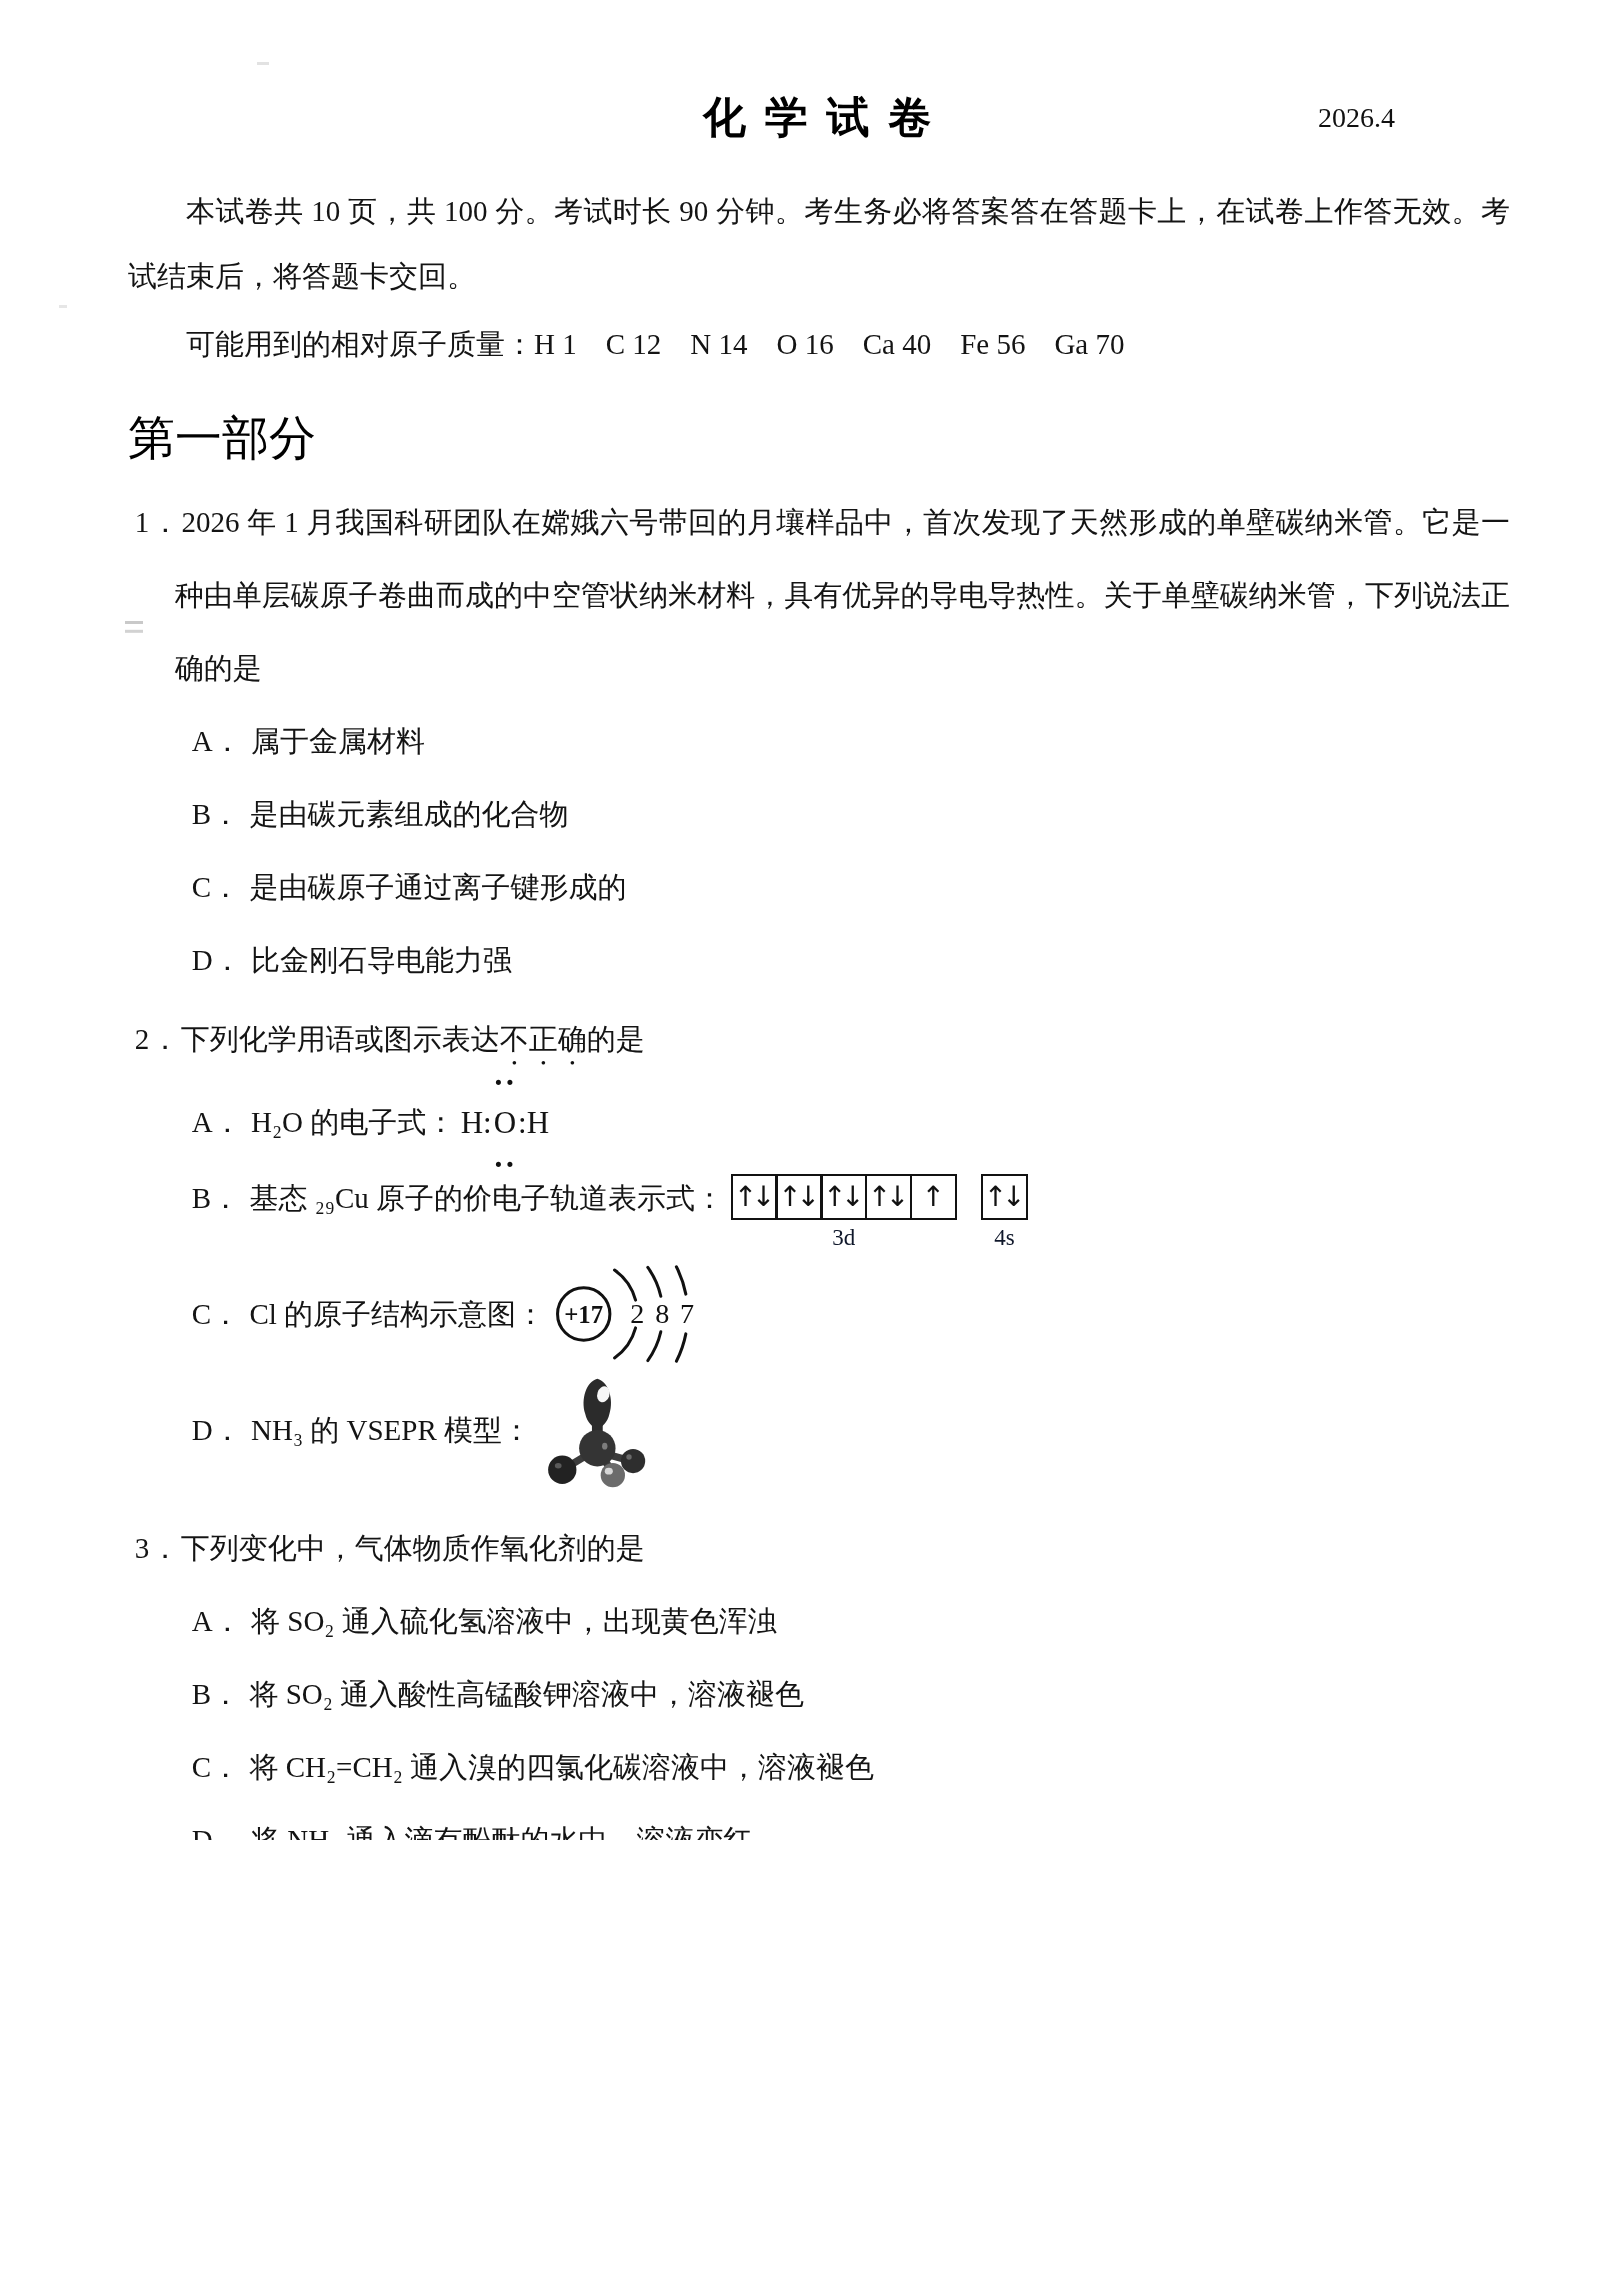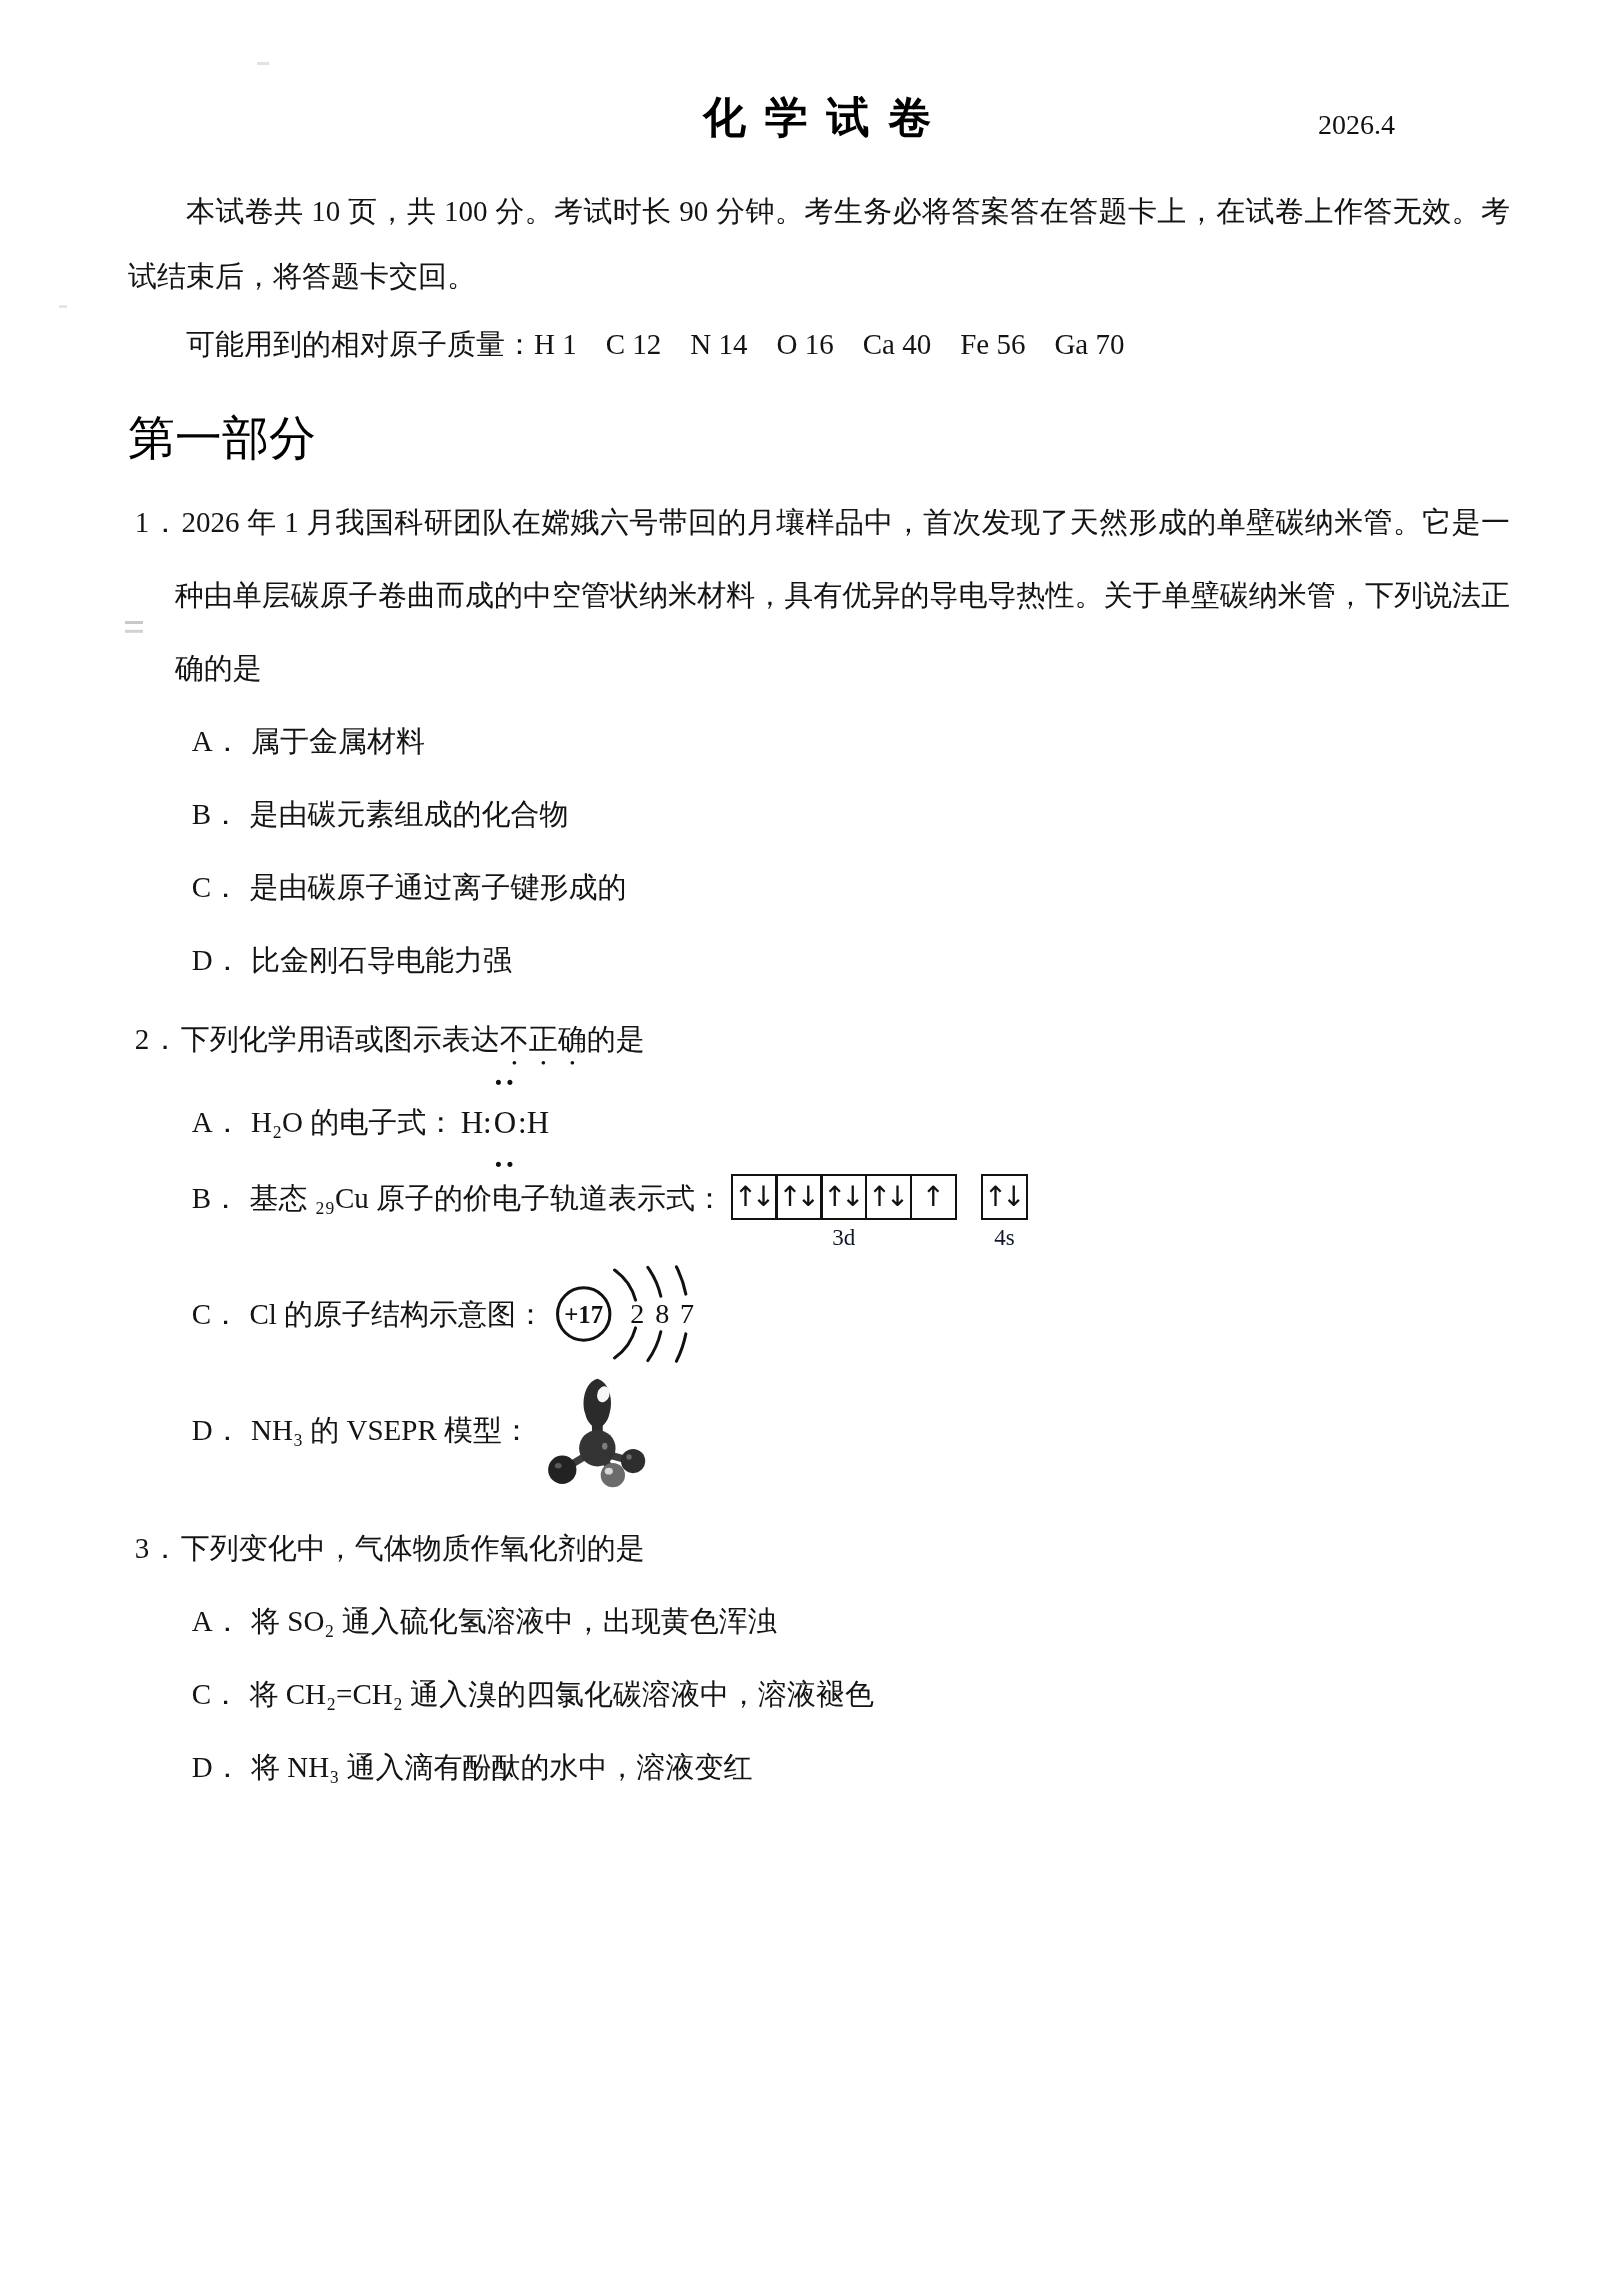--- a/index.html
+++ b/index.html
@@ -18,21 +18,21 @@
     overflow:hidden;
   }
   
   .header{position:relative;padding-top:89px;text-align:center;}
   .title{
     display:inline-block;
     font-size:43px;font-weight:bold;color:#000;
     letter-spacing:4px;margin:0;
   }
   .exam-date{
-    position:absolute;right:115px;bottom:6px;
+    position:absolute;right:115px;bottom:13px;
     font-size:28px;color:#111;
   }
   
   .intro{
     margin:32px 0 0 0;
     font-size:29px;line-height:65px;
     text-align:justify;text-indent:58px;
   }
   .masses{
     margin:2.7px 0 0 0;
@@ -210,20 +210,21 @@
         <ellipse cx="135" cy="126" rx="4" ry="4" fill="#6a6a6a"></ellipse>
         <circle cx="111" cy="153" r="18" fill="#6b6b6b"></circle>
         <ellipse cx="105" cy="147" rx="6" ry="5" fill="#d6d6d6"></ellipse>
       </svg>
     </div>
   </section>
 
   <section class="q q3">
     <div class="qstem"><span class="qnum">3．</span><span>下列变化中，气体物质作氧化剂的是</span></div>
     <div class="opt"><span class="opt-label">A．</span><span>将 SO₂ 通入硫化氢溶液中，出现黄色浑浊</span></div>
+    <div class="opt"><span class="opt-label">B．</span><span>将 SO₂ 通入酸性高锰酸钾溶液中，溶液褪色</span></div>
     <div class="opt"><span class="opt-label">C．</span><span>将 CH₂=CH₂ 通入溴的四氯化碳溶液中，溶液褪色</span></div>
     <div class="opt"><span class="opt-label">D．</span><span>将 NH₃ 通入滴有酚酞的水中，溶液变红</span></div>
   </section>
 
   <div class="footer">高三化学试卷　第 1 页（共 10 页）</div>
 
 </div>
 
 
 </body></html>

